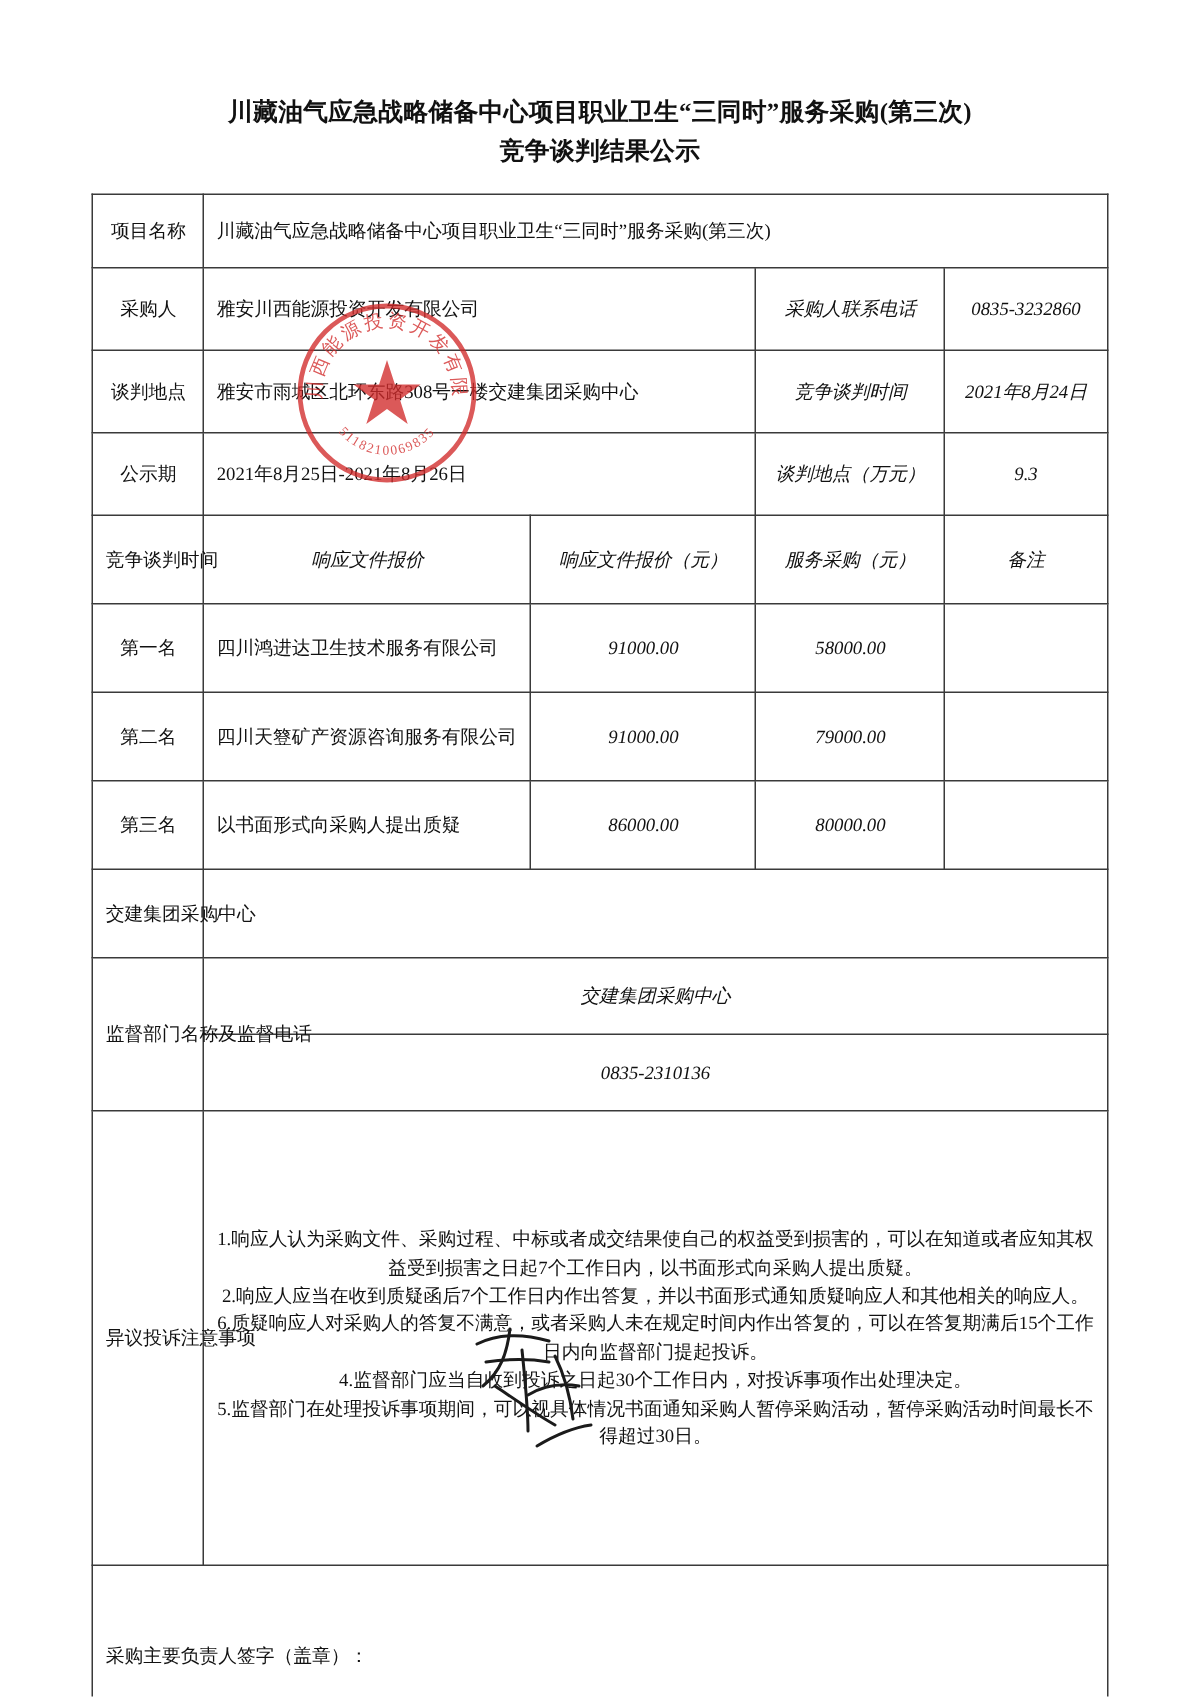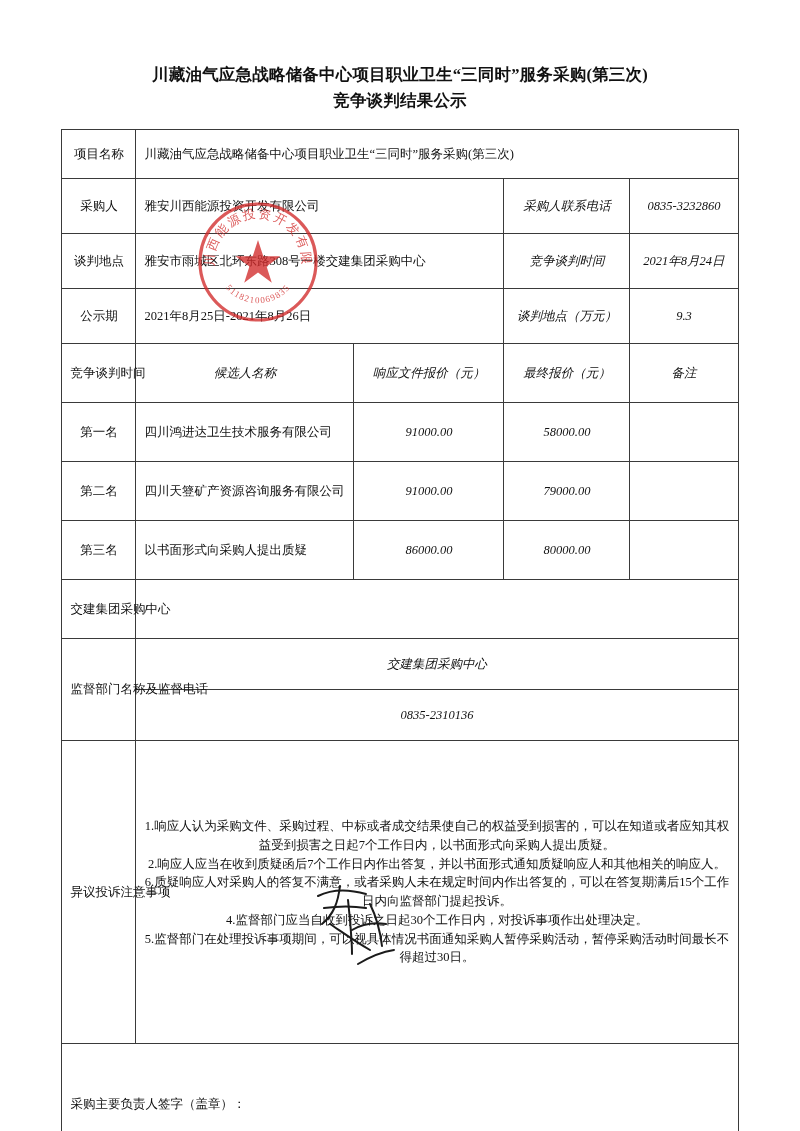--- a/index.html
+++ b/index.html
@@ -134,23 +134,23 @@
         <td class="c-center h-42">2021年8月24日</td>
       </tr>
       <tr>
         <td class="lbl h-42">公示期</td>
         <td class="c-left h-42" colspan="2">2021年8月25日-2021年8月26日</td>
         <td class="c-center h-42">谈判地点（万元）</td>
         <td class="c-center h-42">9.3</td>
       </tr>
       <tr>
         <td class="lbl h-46 tight">竞争谈判时间</td>
-        <td class="c-center h-46">候选人名称</td>
+        <td class="c-center h-46">响应文件报价</td>
         <td class="c-center h-46">响应文件报价（元）</td>
-        <td class="c-center h-46">最终报价（元）</td>
+        <td class="c-center h-46">服务采购（元）</td>
         <td class="c-center h-46">备注</td>
       </tr>
       <tr>
         <td class="lbl h-46">第一名</td>
         <td class="c-left h-46">四川鸿进达卫生技术服务有限公司</td>
         <td class="c-center h-46">91000.00</td>
         <td class="c-center h-46">58000.00</td>
         <td class="c-center h-46"></td>
       </tr>
       <tr>

